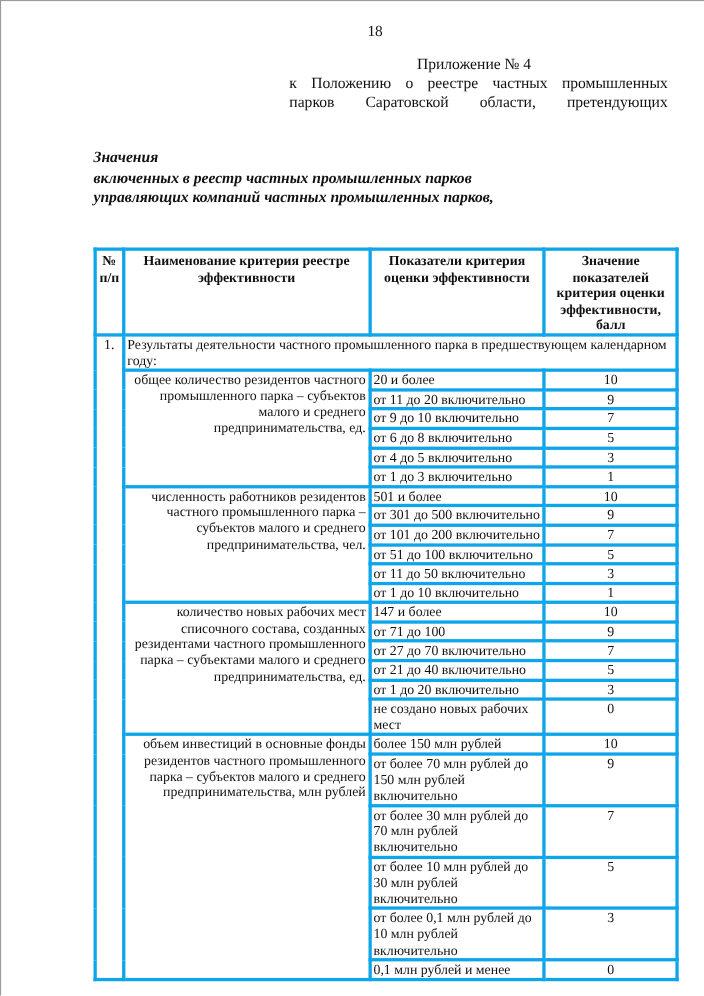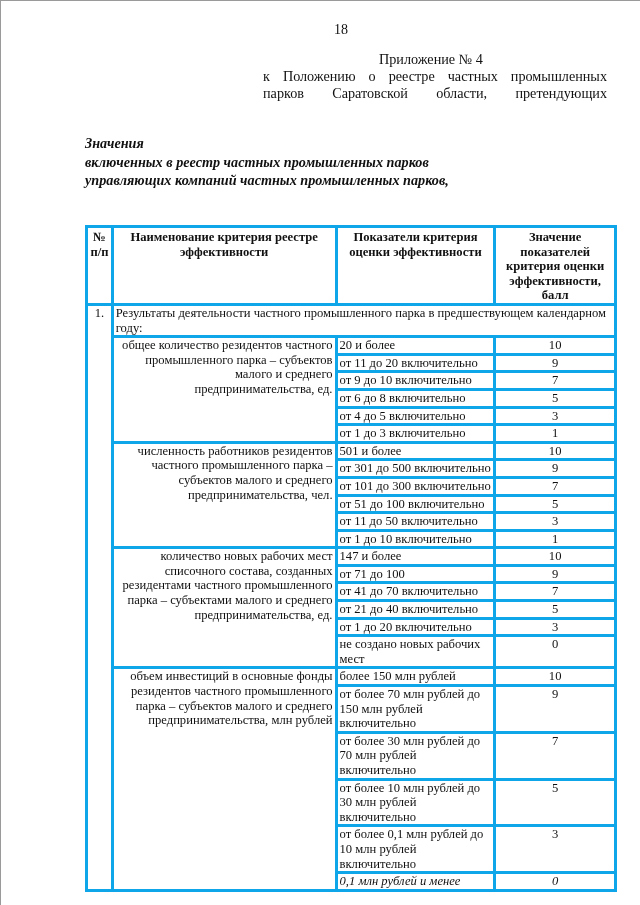--- a/index.html
+++ b/index.html
@@ -19,21 +19,21 @@
   }
   table.crit td, table.crit th { border: 3px solid #0ea5e9; padding: 0 2px; vertical-align: top; }
   table.crit th { font-weight: bold; text-align: center; padding-top: 2px; height: 70px; }
   .c-num { width: 25px; text-align: center; }
   .c-name { width: 217px; }
   .c-ind { width: 154px; }
   .c-val { width: 117px; text-align: center; }
   td.val { text-align: center; }
   td.name { text-align: right; }
   td.numcell { text-align: center; border-bottom: 1px solid #222; }
-  tr.last td { height: 14px; font-style: italic; }
+  tr.last td { height: 14px; }
 </style>
 </head>
 <body>
 
 <div class="page-number">18</div>
 
 <div class="appendix">
   <div class="num">Приложение № 4</div>
   <div class="just">к Положению о реестре частных промышленных</div>
   <div class="just">парков Саратовской области, претендующих</div>
@@ -95,21 +95,21 @@
     <tr>
       <td class="name" rowspan="6">численность работников резидентов частного промышленного парка – субъектов малого и среднего предпринимательства, чел.</td>
       <td>501 и более</td>
       <td class="val">10</td>
     </tr>
     <tr>
       <td>от 301 до 500 включительно</td>
       <td class="val">9</td>
     </tr>
     <tr>
-      <td>от 101 до 300 включительно</td>
+      <td>от 101 до 200 включительно</td>
       <td class="val">7</td>
     </tr>
     <tr>
       <td>от 51 до 100 включительно</td>
       <td class="val">5</td>
     </tr>
     <tr>
       <td>от 11 до 50 включительно</td>
       <td class="val">3</td>
     </tr>
@@ -121,21 +121,21 @@
     <tr>
       <td class="name" rowspan="6">количество новых рабочих мест списочного состава, созданных резидентами частного промышленного парка – субъектами малого и среднего предпринимательства, ед.</td>
       <td>147 и более</td>
       <td class="val">10</td>
     </tr>
     <tr>
       <td>от 71 до 100</td>
       <td class="val">9</td>
     </tr>
     <tr>
-      <td>от 41 до 70 включительно</td>
+      <td>от 27 до 70 включительно</td>
       <td class="val">7</td>
     </tr>
     <tr>
       <td>от 21 до 40 включительно</td>
       <td class="val">5</td>
     </tr>
     <tr>
       <td>от 1 до 20 включительно</td>
       <td class="val">3</td>
     </tr>

